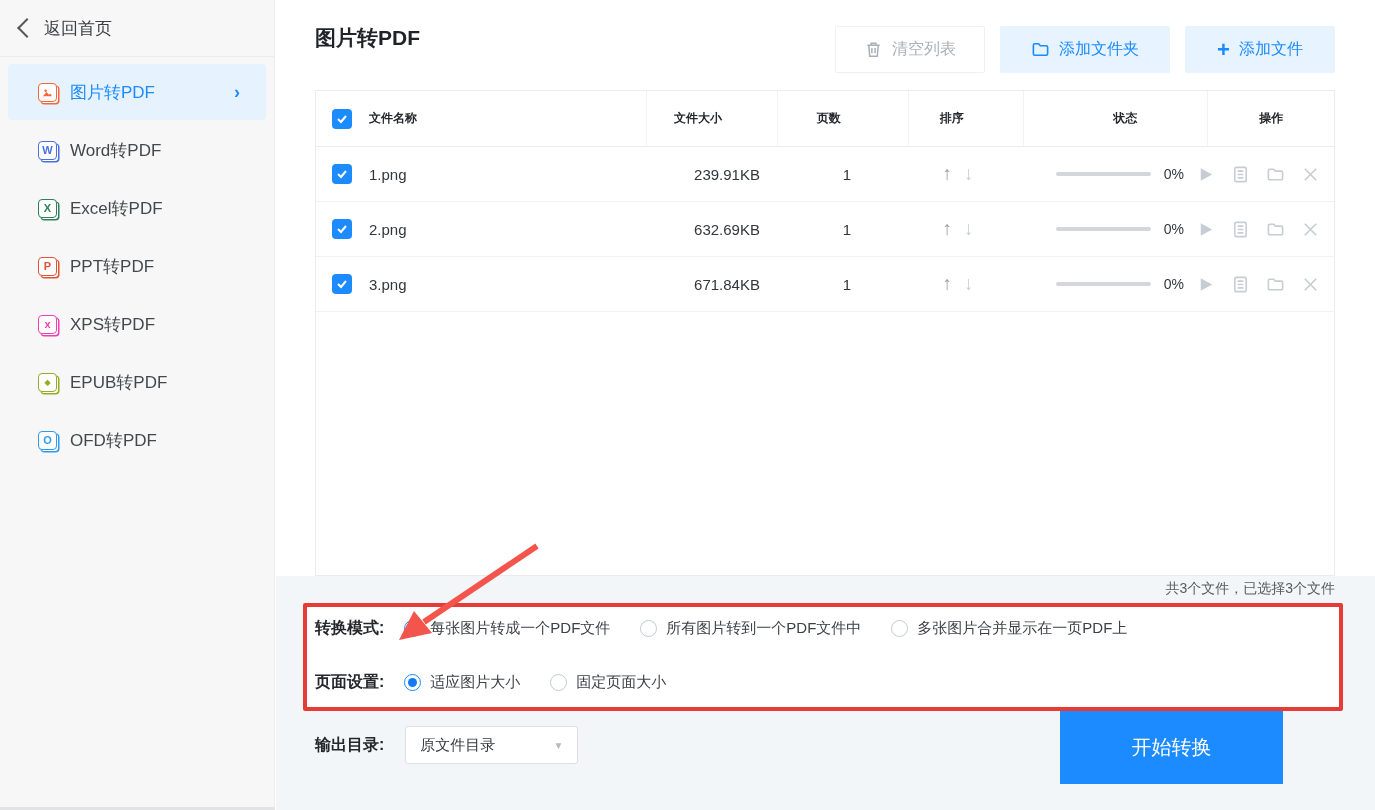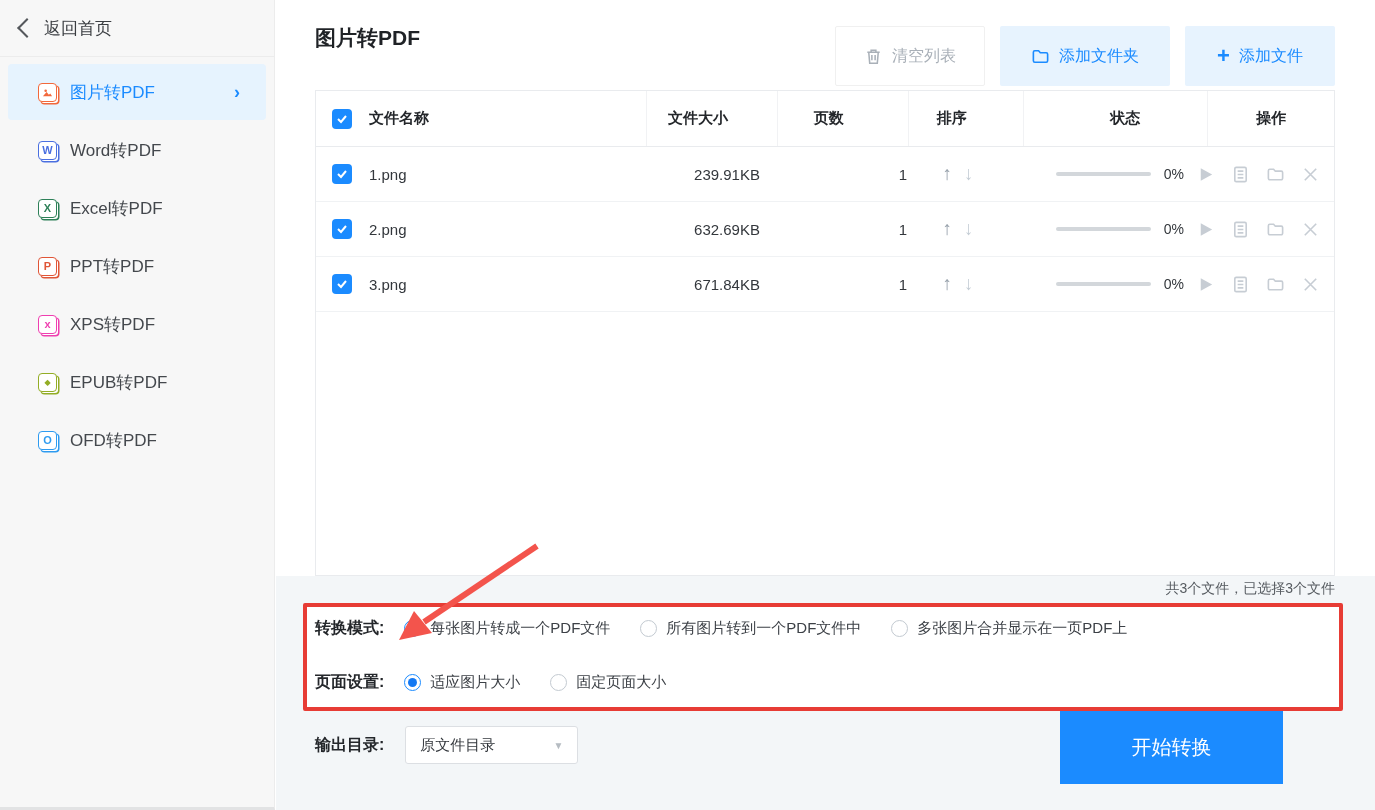--- a/index.html
+++ b/index.html
@@ -22,35 +22,35 @@
               display:flex; align-items:center; justify-content:center; font-size:11px; font-weight:bold;
               margin-right:13px; background:#fff; box-shadow:2px 2px 0 -1px #fff,2.5px 2.5px 0 0 currentColor; }
   .ic-img  { color:#f2683b; } .ic-word { color:#4a6fe0; } .ic-xls { color:#2e8058; }
   .ic-ppt  { color:#e05537; } .ic-xps { color:#ef3fb0; } .ic-epub{ color:#93ad25; } .ic-ofd { color:#2e9bf0; }
 
   
   .main { position:absolute; left:276px; top:0; width:1099px; height:810px; background:#fff; }
   .footer-bg { position:absolute; left:0; top:576px; width:1099px; height:234px; background:#f3f6f8; }
   .page-title { position:absolute; left:39px; top:24px; font-size:21px; font-weight:bold; color:#1f2226; }
 
-  .btn { position:absolute; top:26px; height:60px; display:flex; align-items:center; justify-content:center;
+  .btn { position:absolute; top:26px; height:47px; display:flex; align-items:center; justify-content:center;
          gap:9px; font-size:16px; border-radius:2px; cursor:pointer; }
   .btn-clear { left:559px; width:150px; background:#fff; border:1px solid #f0f0f0; color:#a9b0b8; }
   .btn-addfolder { left:724px; width:170px; background:#e7f3fe; color:#1b8bff; }
   .btn-addfile { left:909px; width:150px; background:#e7f3fe; color:#1b8bff; }
   .plus-glyph { font-size:22px; font-weight:bold; line-height:1; }
 
   
   .tbl { position:absolute; left:39px; top:90px; width:1020px; height:486px;
          border:1px solid #e9ebee; background:#fff; }
   .trow { display:flex; align-items:center; }
-  .thead { height:56px; border-bottom:1px solid #e9ebee; font-weight:bold; font-size:15px; color:#24272b;gap:28px; }
+  .thead { height:56px; border-bottom:1px solid #e9ebee; font-weight:bold; font-size:12px; color:#24272b;gap:28px; }
   .tr { height:55px; border-bottom:1px solid #f0f2f4; font-size:15px; color:#33373c; }
   .c1 { width:351px; display:flex; align-items:center; padding-left:16px; }
-  .c2 { width:120px; text-align:center; } .c3 { width:120px; text-align:right; }
+  .c2 { width:120px; text-align:center; } .c3 { width:120px; text-align:center; }
   .c4 { width:102px; display:flex; align-items:center; justify-content:center; gap:12px; }
   .c5 { width:175px; display:flex; align-items:center; justify-content:center; gap:13px;padding-left:47px; }
   .c6 { width:148px; display:flex; align-items:center; justify-content:center; gap:16px; }
   .thead .c2,.thead .c3,.thead .c4,.thead .c5,.thead .c6 { border-left:1px solid #f1f2f4; align-self:stretch;
         display:flex; align-items:center; justify-content:center; }
   .checkbox { width:20px; height:20px; background:#1b8bff; border-radius:4px; margin-right:17px;
               display:flex; align-items:center; justify-content:center; cursor:pointer; flex:none; }
   .arrow-up { color:#98a2ac; font-size:19px; cursor:pointer; }
   .arrow-down { color:#c5cdd5; font-size:19px; cursor:pointer; }
   .pbar { width:100px; height:4px; border-radius:2px; background:#d3d7db; }

